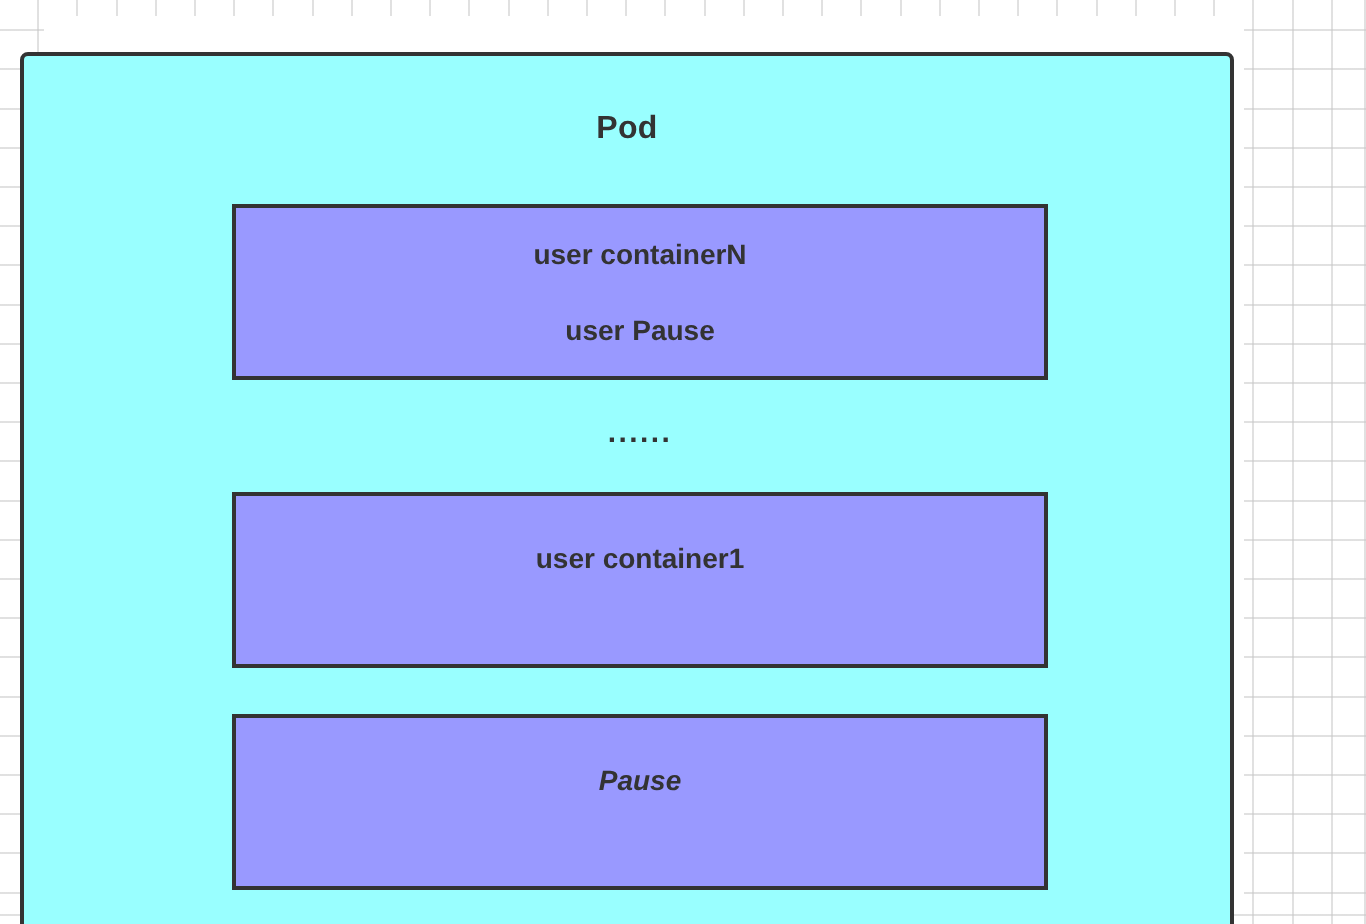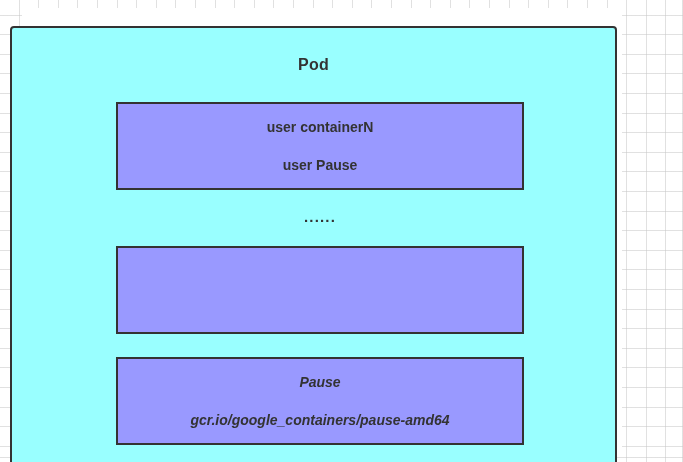--- a/index.html
+++ b/index.html
@@ -122,21 +122,21 @@
     <div id="pod-title">Pod</div>
 
     <div id="box-containerN" class="container-box">
       <div class="box-line line-top">user containerN</div>
       <div class="box-line line-bottom">user Pause</div>
     </div>
 
     <div id="ellipsis">......</div>
 
     <div id="box-container1" class="container-box">
+      <div class="box-line line-top">user container1</div>
     </div>
 
     <div id="box-pause" class="container-box">
       <div class="box-line line-top">Pause</div>
-      <div class="box-line line-bottom">gcr.io/google_containers/pause-amd64</div>
     </div>
 
   </div>
 </div>
 
 </body></html>

